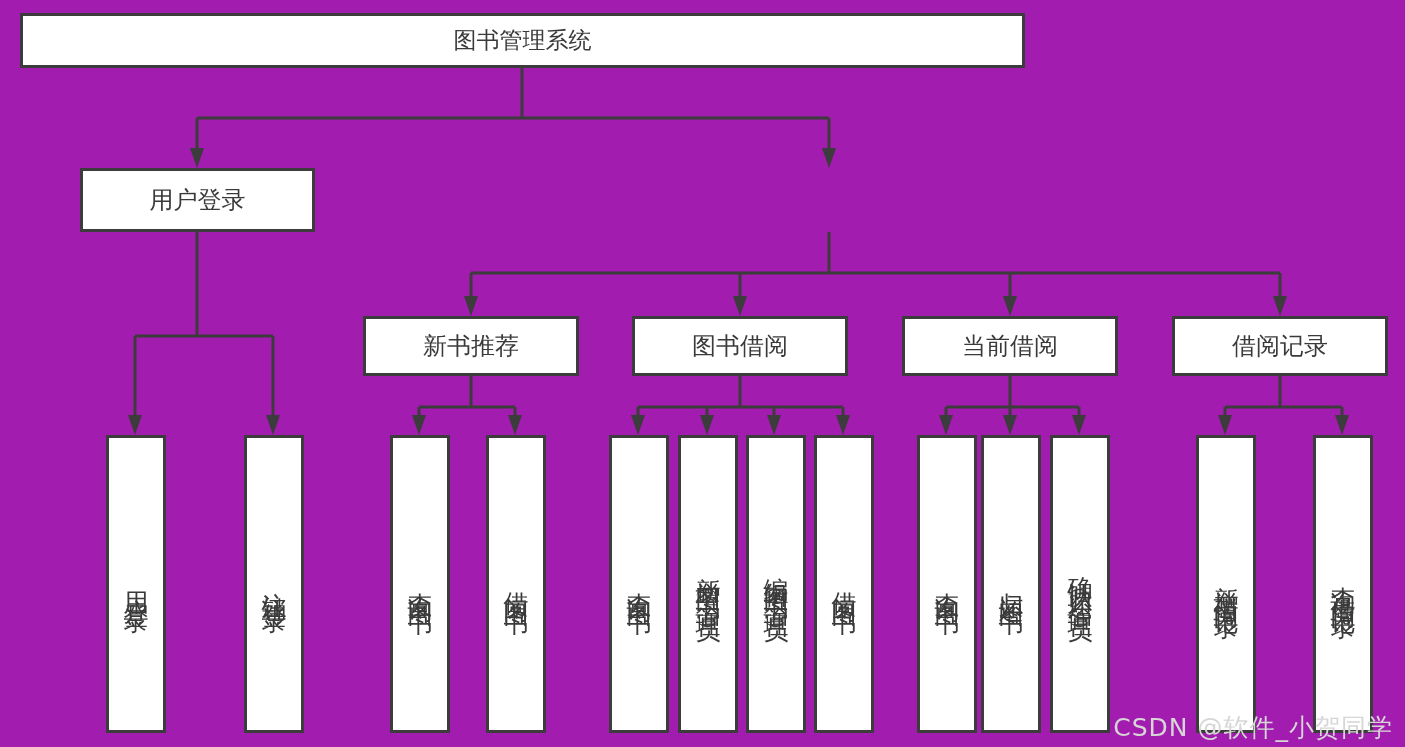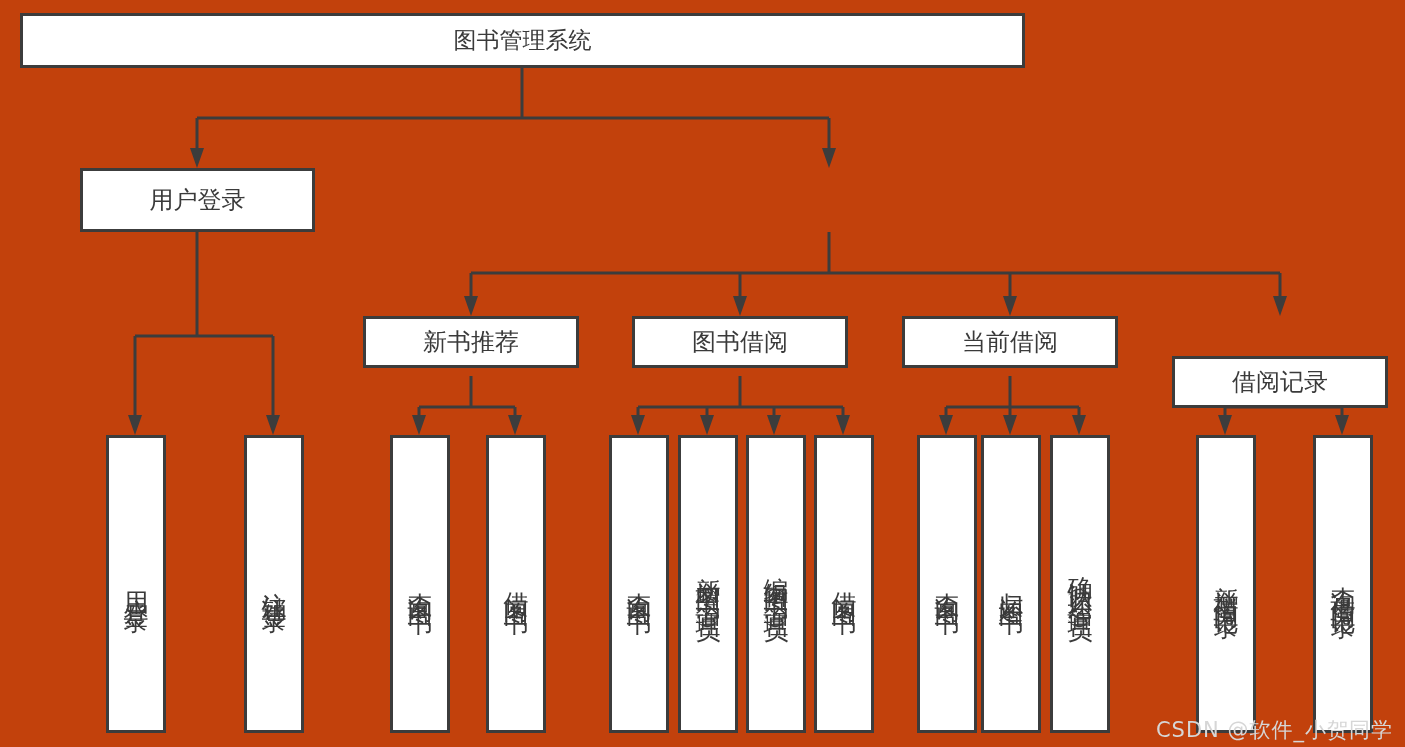--- a/index.html
+++ b/index.html
@@ -5,21 +5,21 @@
   html, body {
     margin: 0;
     padding: 0;
     background: #ffffff;
     font-family: "DejaVu Sans", "Liberation Sans", sans-serif;
   }
   #canvas {
     position: relative;
     width: 1405px;
     height: 747px;
-    background: #c2410c;
+    background: #a21caf;
     overflow: hidden;
   }
   #connectors {
     position: absolute;
     left: 0; top: 0;
     width: 1405px;
     height: 747px;
     z-index: 1;
   }
   .box {
@@ -41,27 +41,27 @@
   }
   .l2 {
     top: 168px;
     width: 235px; height: 64px;
     font-size: 24px;
   }
   #n-user-login   { left: 80px;  }
   #n-book-mgmt    { left: 711px; }
   .l3 {
     top: 316px;
-    width: 216px; height: 52px;
+    width: 216px; height: 60px;
     font-size: 24px;
   }
   #n-new-book     { left: 363px;  }
   #n-borrowing    { left: 632px; align-items: center;  }
   #n-current      { left: 902px;  }
-  #n-records      { left: 1172px; margin-top: 40px; }
+  #n-records      { left: 1172px; }
   .leaf {
     top: 435px;
     width: 60px; height: 298px;
     font-size: 25px;
   }
   .leaf .vtext {
     writing-mode: vertical-rl;
     text-orientation: mixed;
     line-height: 1;
     letter-spacing: 6px;
@@ -78,21 +78,21 @@
   #leaf-bb-borrow     { left: 814px; }
   #leaf-cb-query      { left: 917px; }
   #leaf-cb-return     { left: 981px; }
   #leaf-cb-confirm    { left: 1050px; }
   #leaf-br-add        { left: 1196px; }
   #leaf-br-query      { left: 1313px; }
   #watermark {
     position: absolute;
     right: 12px;
     bottom: 3px;
-    font-size: 21px;
+    font-size: 25px;
     color: #d6d6d6;
     z-index: 3;
     letter-spacing: 1px;
     white-space: nowrap;
   }
 </style>
 </head>
 <body>
 
 <div id="canvas">

